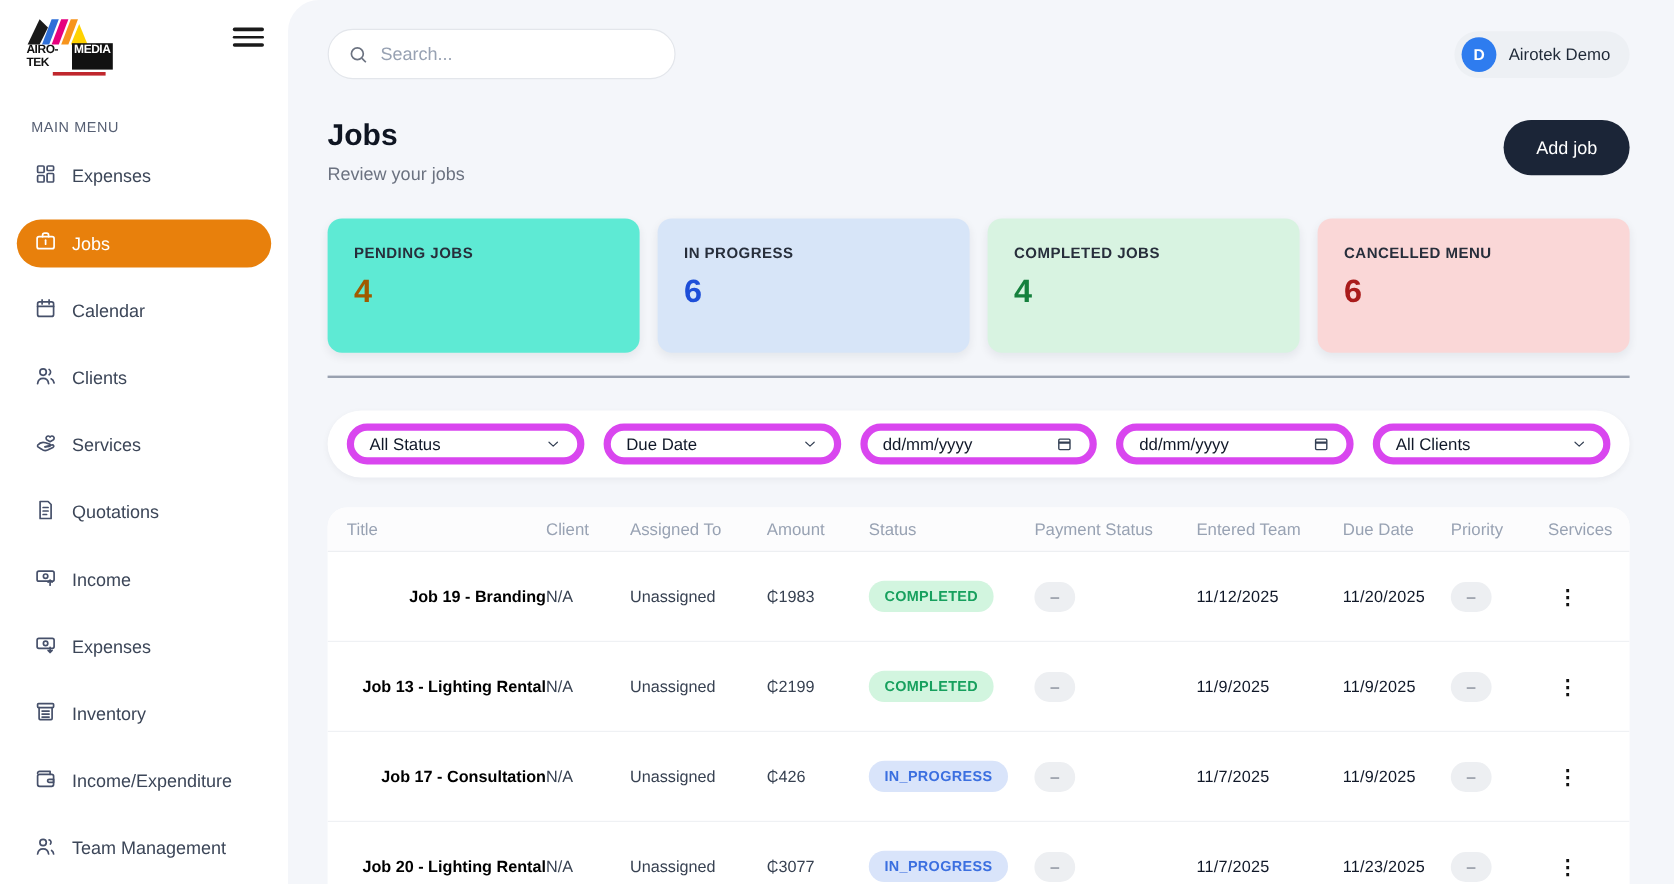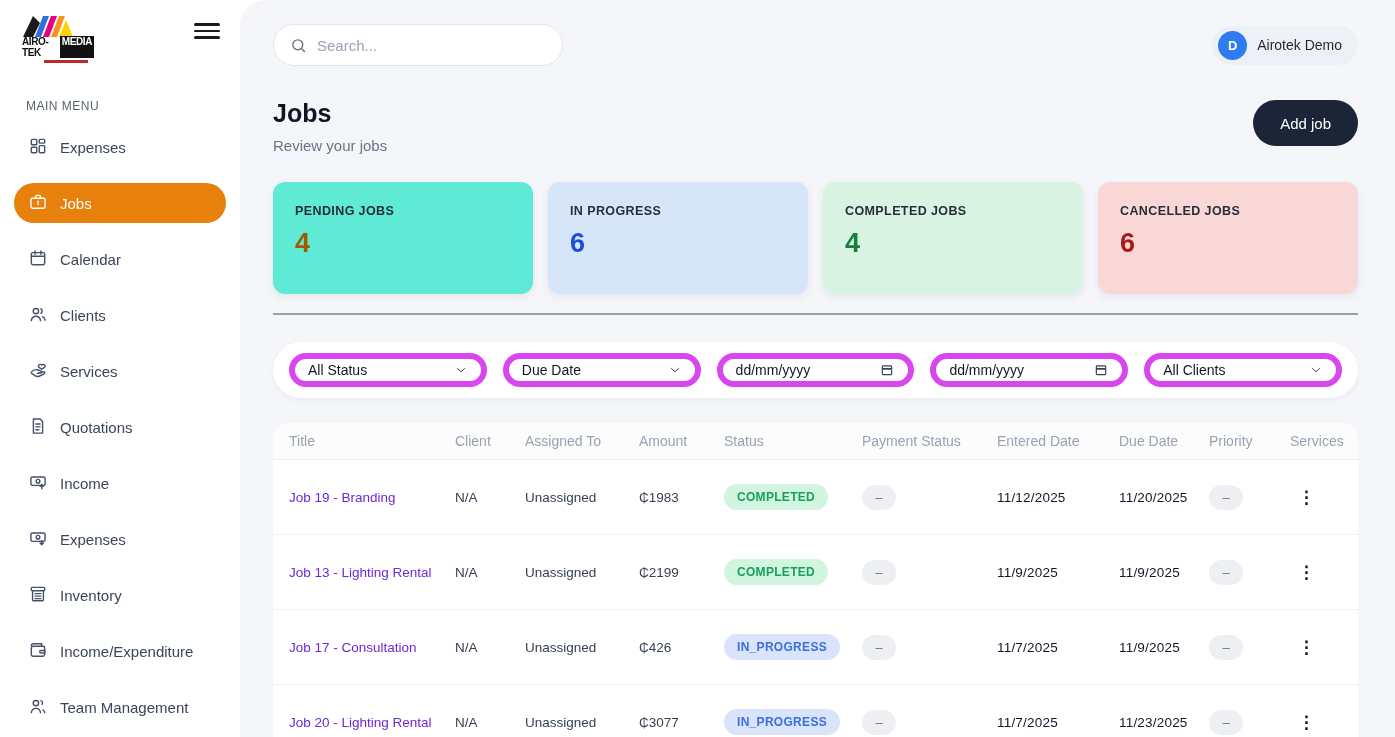--- a/index.html
+++ b/index.html
@@ -61,21 +61,21 @@
     align-items:center; justify-content:space-between; padding:0 13px; font-size:14px; color:#101828; cursor:pointer; }
   .fpill svg { width:14px; height:14px; stroke:#344054; flex:none; }
 
   .tablewrap { margin-top:25px; background:#fff; border-radius:16px 16px 0 0; height:315px; overflow:hidden; }
   .trow { display:grid; grid-template-columns:166px 70px 114px 85px 138px 135px 122px 90px 81px 52px;
     align-items:center; padding:0 16px; }
   .thead { height:37px; background:#fcfcfd; border-bottom:1px solid #edeff2; }
   .thead .th { font-size:14px; color:#98a2b3; }
   .tbody .trow { height:75px; border-bottom:1px solid #eff1f4; }
   .td { font-size:13.5px; color:#374151; }
-  .td.title { font-weight:400; color:#6d28d9; font-size:13.5px; }
+  .td.title { font-weight:700; color:#000000; font-size:13.5px;text-align:right; }
   .td.date { color:#101828; letter-spacing:0.2px; }
   .badge { display:inline-block; font-size:12px; font-weight:700; padding:6px 13px; border-radius:15px; letter-spacing:0.3px; }
   .badge.completed { background:#d2f5df; color:#17a05e; }
   .badge.in_progress { background:#d9e4fa; color:#3b6fe0; }
   .dash { display:inline-flex; align-items:center; justify-content:center; width:34px; height:25px;
     background:#edeff2; border-radius:13px; color:#6b7280; font-size:13px; }
   .dots { background:none; border:none; cursor:pointer; font-size:17px; font-weight:700; color:#111;
     line-height:1; padding:4px 8px; }
 </style>
 </head>
@@ -243,21 +243,21 @@
     <div class="card-label">IN PROGRESS</div>
     <div class="card-value" style="color: rgb(29, 78, 216);">6</div>
   </div>
 
   <div class="card" style="background: rgb(216, 243, 225);">
     <div class="card-label">COMPLETED JOBS</div>
     <div class="card-value" style="color: rgb(21, 128, 61);">4</div>
   </div>
 
   <div class="card" style="background: rgb(250, 215, 215);">
-    <div class="card-label">CANCELLED JOBS</div>
+    <div class="card-label">CANCELLED MENU</div>
     <div class="card-value" style="color: rgb(169, 27, 27);">6</div>
   </div>
 </div>
 
     <div class="divider"></div>
 
     <div class="filterbar" id="filterbar">
         <div class="fpill">
           <span>All Status</span>
           <span style="display:flex">
@@ -303,21 +303,21 @@
       </div>
 
     <div class="tablewrap">
       <div class="trow thead" id="thead">
           <div class="th">Title</div>
           <div class="th">Client</div>
           <div class="th">Assigned To</div>
           <div class="th">Amount</div>
           <div class="th">Status</div>
           <div class="th">Payment Status</div>
-          <div class="th">Entered Date</div>
+          <div class="th">Entered Team</div>
           <div class="th">Due Date</div>
           <div class="th">Priority</div>
           <div class="th">Services</div>
         </div>
       <div class="tbody" id="tbody">
           <div class="trow">
             <div class="td title">Job 19 - Branding</div>
             <div class="td ">N/A</div>
             <div class="td ">Unassigned</div>
             <div class="td ">₵1983</div>

